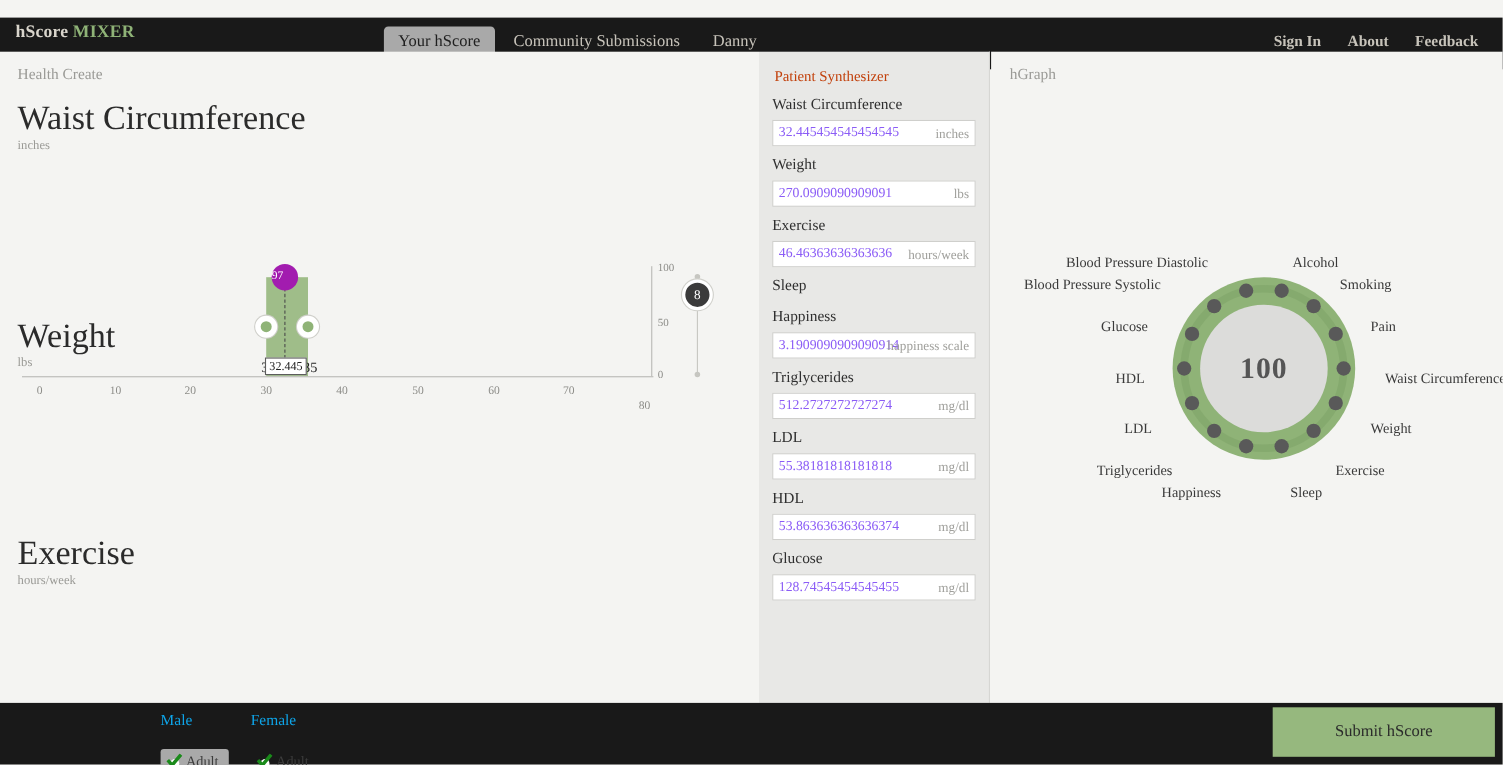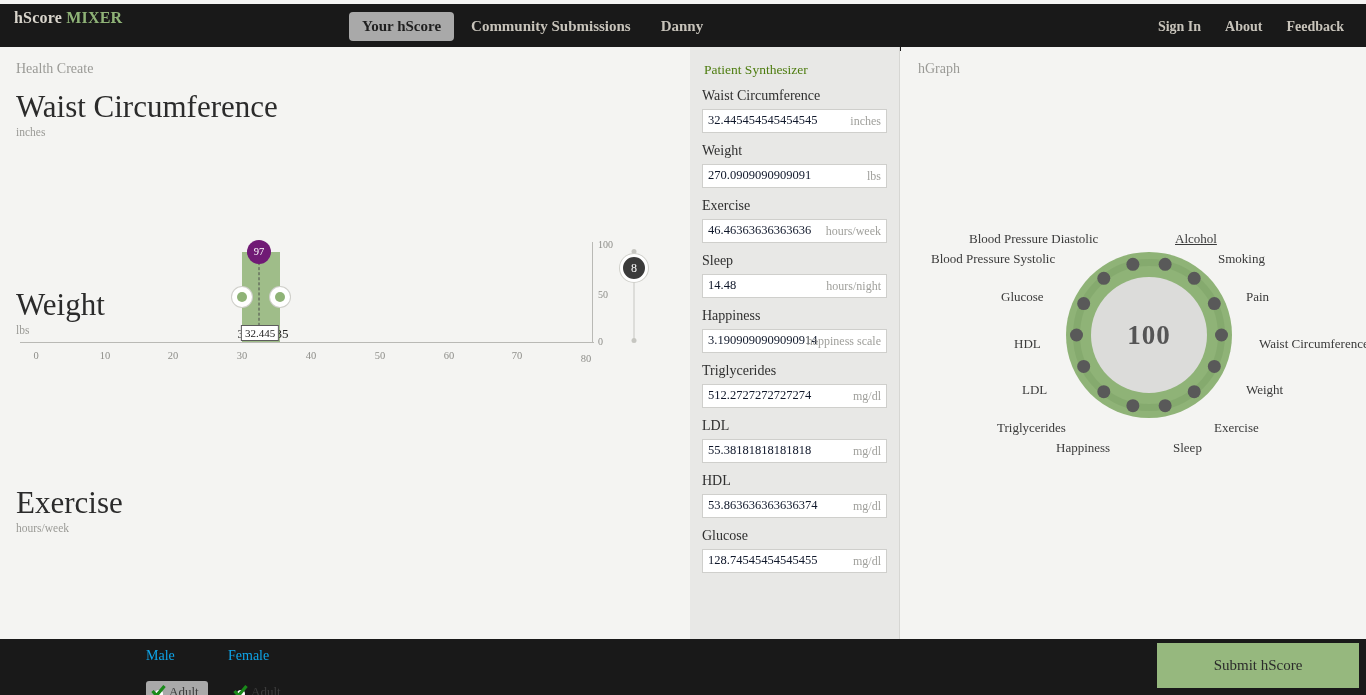--- a/index.html
+++ b/index.html
@@ -6,34 +6,34 @@
   html, body {
     margin: 0; padding: 0;
     width: 1366px; height: 695px;
     overflow: hidden;
     background: #f4f4f2;
     font-family: "Liberation Serif", "DejaVu Serif", serif;
   }
 
   
   .navbar {
-    position: absolute; left: 0; top: 4px;
+    position: absolute; left: 0; top: 16px;
     width: 1366px; height: 47px;
     background: #191919;
     color: #c7c3ba;
   }
   .brand { position: absolute; left: 14px; top: 5px; }
   .brand-title {
     font-size: 16px; font-weight: bold; color: #d9d5cc;
     letter-spacing: .2px; line-height: 17px;
   }
   .brand-title .mix { color: #8fb377; }
   .brand-sub { font-size: 11px; color: #b8b4ac; line-height: 14px; }
 
-  .nav-center { position: absolute; left: 349px; top: 0; height: 47px; font-weight: bold; }
+  .nav-center { position: absolute; left: 349px; top: 0; height: 47px; }
   .nav-item {
     display: inline-block; color: #c7c3ba; font-size: 15px;
     padding: 6px 13px; margin-top: 8px; border-radius: 4px;
     cursor: pointer; vertical-align: top;
   }
   .nav-item.active { background: #a9a9a9; color: #1f1f1f; }
   .nav-right { position: absolute; right: 12px; top: 0; height: 47px; font-weight: bold; }
   .nav-right .nav-item { font-size: 14px; padding: 6px 10px; margin-top: 9px; }
 
   
@@ -71,22 +71,22 @@
   .handle i {
     display: block; width: 10px; height: 10px; border-radius: 50%;
     background: #8fb377; margin: 3px auto;
   }
   .handle-label {
     position: absolute; font-size: 13px; color: #222;
     transform: translateX(-50%); white-space: nowrap;
   }
   .peak {
     position: absolute; width: 24px; height: 24px; border-radius: 50%;
-    background: #701a75; color: #fff; font-size: 10.5px;
-    text-align: center; line-height: 24px;
+    background: #a21caf; color: #fff; font-size: 10.5px;
+    text-align: left; line-height: 24px;
     transform: translate(-50%, -50%); cursor: pointer;
   }
   .dashed {
     position: absolute; width: 0; border-left: 1.5px dashed #4a4a4a;
     transform: translateX(-50%);
   }
   .value-box {
     position: absolute; background: #fff; border: 1.5px solid #5c5c5c;
     font-size: 11px; color: #222; padding: 1px 3px;
     transform: translateX(-50%); white-space: nowrap;
@@ -114,30 +114,30 @@
   }
 
   
   .synth {
     position: absolute; left: 690px; top: 47px;
     width: 210px; height: 592px;
     background: #e8e8e6;
     border-right: 1px solid #d6d6d3;
     overflow: hidden;
   }
-  .synth-head { font-size: 13.5px; color: #4d7c0f; padding: 15px 0 0 14px; }
+  .synth-head { font-size: 13.5px; color: #c2410c; padding: 15px 0 0 14px; }
   .field { padding: 0 12px; margin-top: 8px; }
   .field-label { font-size: 14px; color: #2f2f2f; line-height: 20px; }
   .field-box {
     position: relative; height: 24px; background: #fff;
     border: 1px solid #cfcfcc; margin-top: 3px;
   }
   .field-val {
     position: absolute; left: 5px; top: 3px;
-    font-size: 12.5px; color: #0f172a; white-space: nowrap;
+    font-size: 12.5px; color: #8b5cf6; white-space: nowrap;
   }
   .field-unit {
     position: absolute; right: 5px; top: 4px;
     font-size: 12px; color: #a0a09c; white-space: nowrap;
   }
 
   
   .hgraph {
     position: absolute; left: 901px; top: 47px;
     width: 465px; height: 592px;
@@ -219,21 +219,21 @@
           <div class="peak" style="left: 243px; top: 105px;">97</div>
           <div class="value-box" style="left: 244px; top: 178px;">32.445</div>
           <div class="tick-label" style="left: 20px; top: 203px;">0</div>
           <div class="tick-label" style="left: 89px; top: 203px;">10</div>
           <div class="tick-label" style="left: 157px; top: 203px;">20</div>
           <div class="tick-label" style="left: 226px; top: 203px;">30</div>
           <div class="tick-label" style="left: 295px; top: 203px; text-align: right;">40</div>
           <div class="tick-label" style="left: 364px; top: 203px;">50</div>
           <div class="tick-label" style="left: 433px; top: 203px;">60</div>
           <div class="tick-label" style="left: 501px; top: 203px;">70</div>
-          <div class="tick-label" style="left: 570px; top: 206px;">80</div>
+          <div class="tick-label" style="left: 570px; top: 217px;">80</div>
           <div class="yaxis" style="left: 576px; top: 95px; height: 100px;"></div>
           <div class="ylab" style="left: 582px; top: 97px;">100</div>
           <div class="ylab" style="left: 582px; top: 147px;">50</div>
           <div class="ylab" style="left: 582px; top: 194px;">0</div>
           <div class="wslider" style="left: 598px; top: 104px; width: 40px; height: 90px;">
             <div class="track" style="top: 0px; height: 100%;"></div>
             <div class="cap" style="top: -2px;"></div>
             <div class="cap" style="top: calc(100% - 3px);"></div>
             <div class="knob" style="top: 17px;">8</div>
           </div>
@@ -285,24 +285,20 @@
       </div>
       <div class="field">
         <div class="field-label">Exercise</div>
         <div class="field-box">
           <span class="field-val">46.46363636363636</span>
           <span class="field-unit">hours/week</span>
         </div>
       </div>
       <div class="field">
         <div class="field-label">Sleep</div>
-        <div class="field-box">
-          <span class="field-val">14.48</span>
-          <span class="field-unit">hours/night</span>
-        </div>
       </div>
       <div class="field">
         <div class="field-label">Happiness</div>
         <div class="field-box">
           <span class="field-val">3.1909090909090914</span>
           <span class="field-unit">happiness scale</span>
         </div>
       </div>
       <div class="field">
         <div class="field-label">Triglycerides</div>
@@ -352,21 +348,21 @@
         <circle cx="231.8672322881672" cy="358.6822736331822" r="6.5" fill="#595959"></circle>
         <circle cx="202.7969893652418" cy="344.68278247893215" r="6.5" fill="#595959"></circle>
         <circle cx="182.6797570770746" cy="319.45657108602296" r="6.5" fill="#595959"></circle>
         <circle cx="175.5" cy="287.99999999999994" r="6.5" fill="#595959"></circle>
         <circle cx="182.6797570770746" cy="256.54342891397704" r="6.5" fill="#595959"></circle>
         <circle cx="202.7969893652418" cy="231.31721752106785" r="6.5" fill="#595959"></circle>
         <circle cx="231.86723228816714" cy="217.3177263668178" r="6.5" fill="#595959"></circle>
       </svg>
       <div class="hg-score" style="left: 248px; top: 288px;">100</div>
       <div class="hg-label" style="left: 68px; top: 184px;">Blood Pressure Diastolic</div>
-      <div class="hg-label" style="left: 274px; top: 184px; text-decoration: underline;">Alcohol</div>
+      <div class="hg-label" style="left: 274px; top: 184px;">Alcohol</div>
       <div class="hg-label" style="left: 30px; top: 204px;">Blood Pressure Systolic</div>
       <div class="hg-label" style="left: 317px; top: 204px;">Smoking</div>
       <div class="hg-label" style="left: 100px; top: 242px;">Glucose</div>
       <div class="hg-label" style="left: 345px; top: 242px;">Pain</div>
       <div class="hg-label" style="left: 113px; top: 289px;">HDL</div>
       <div class="hg-label" style="left: 358px; top: 289px;">Waist Circumference</div>
       <div class="hg-label" style="left: 121px; top: 335px;">LDL</div>
       <div class="hg-label" style="left: 345px; top: 335px;">Weight</div>
       <div class="hg-label" style="left: 96px; top: 373px;">Triglycerides</div>
       <div class="hg-label" style="left: 313px; top: 373px;">Exercise</div>

